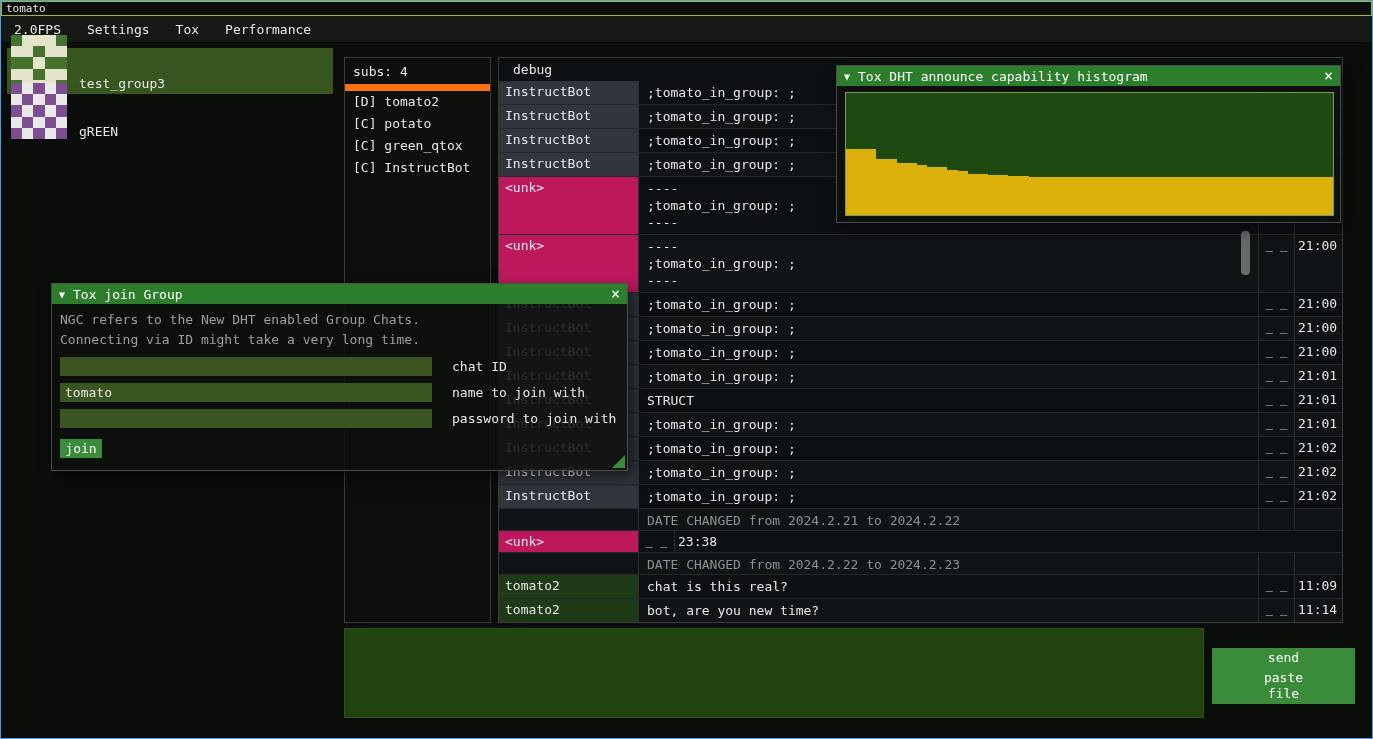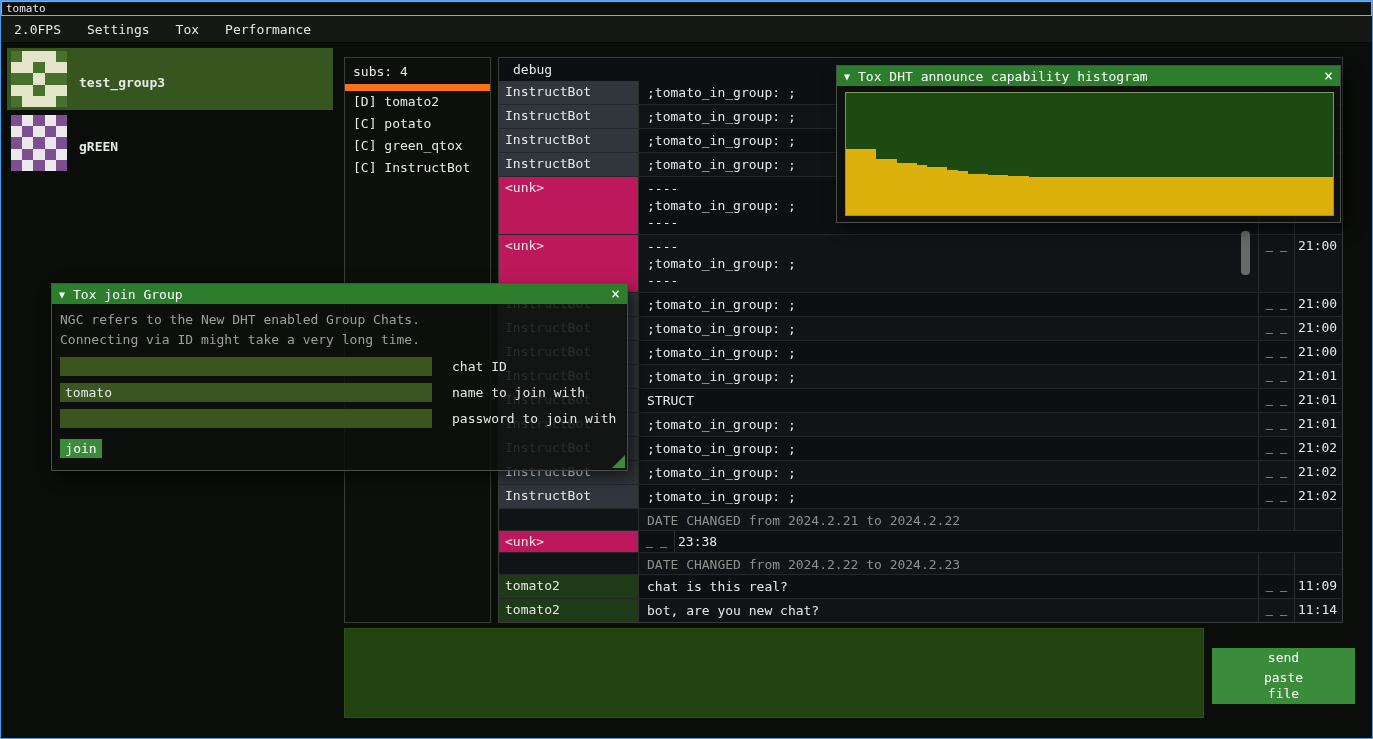--- a/index.html
+++ b/index.html
@@ -11,21 +11,21 @@
   }
   
   .wm-titlebar{position:absolute;left:0;top:0;right:0;height:15px;background:#0d0f0d;
     border:1px solid #aab828;box-sizing:border-box;font-size:11px;line-height:13px;padding-left:4px;color:#e8e8e8;}
   
   .menubar{position:absolute;left:0;top:15px;right:0;height:26px;background:#161816;
     display:flex;align-items:center;border-bottom:1px solid #060806;}
   .menu-item{padding:0 13px;height:100%;display:flex;align-items:center;white-space:nowrap;}
   
   .group-list{position:absolute;left:6px;top:47px;width:326px;}
-  .group-item{display:flex;align-items:center;gap:12px;width:100%;height:62px;padding:3px 4px;box-sizing:border-box;margin-bottom:2px;font-weight:bold;}
+  .group-item{display:flex;align-items:flex-end;gap:12px;width:100%;height:46px;padding:3px 4px;box-sizing:border-box;margin-bottom:2px;}
   .group-item.selected{background:#37551f;}
   .avatar{width:56px;height:56px;display:grid;grid-template-columns:repeat(5,1fr);grid-template-rows:repeat(5,1fr);flex:0 0 56px;}
   .group-name{margin-top:7px;}
   
   .members-panel{position:absolute;left:343px;top:56px;width:147px;height:566px;
     background:#0c0f0c;border:1px solid #3a3e3a;box-sizing:border-box;}
   .members-header{padding:6px 8px 5px 8px;border-bottom:7px solid #f97316;}
   .member-item{padding:2px 8px;height:18px;line-height:18px;white-space:nowrap;}
   
   .chat-panel{position:absolute;left:497px;top:56px;width:845px;height:566px;
@@ -282,21 +282,21 @@
           <div class="cell-time"></div>
         </div>
         <div class="chat-row">
           <div class="cell-name n-user">tomato2</div>
           <div class="cell-msg">chat is this real?</div>
           <div class="cell-flags">_ _</div>
           <div class="cell-time">11:09</div>
         </div>
         <div class="chat-row">
           <div class="cell-name n-user">tomato2</div>
-          <div class="cell-msg">bot, are you new chat?</div>
+          <div class="cell-msg">bot, are you new time?</div>
           <div class="cell-flags">_ _</div>
           <div class="cell-time">11:14</div>
         </div>
       </div>
   </div>
   <div class="scrollbar-thumb"></div>
 
   <textarea class="composer" placeholder="" style=""></textarea>
   <div class="btn send">send
 file</div>

